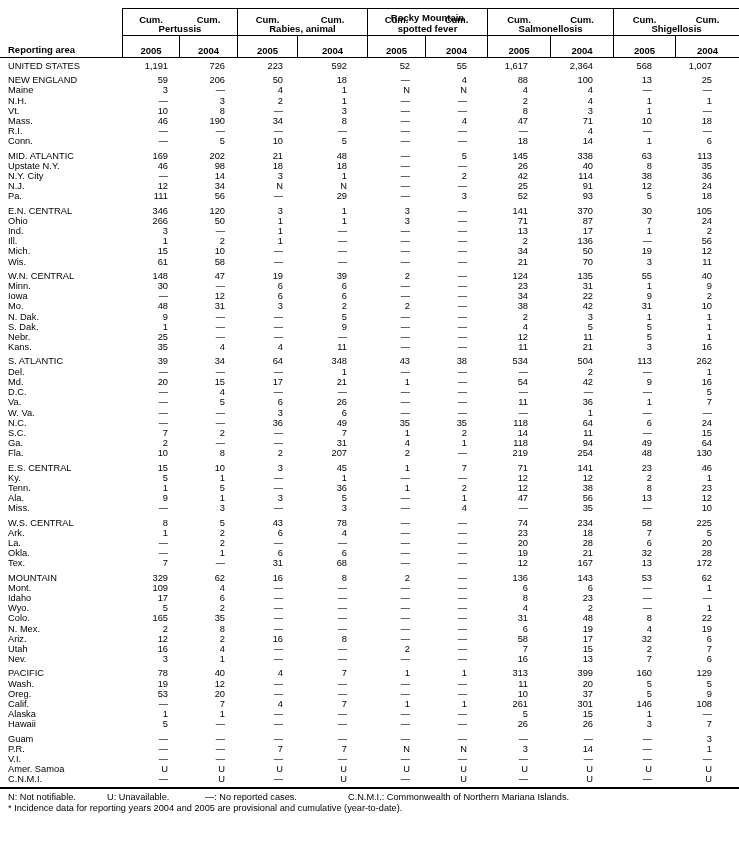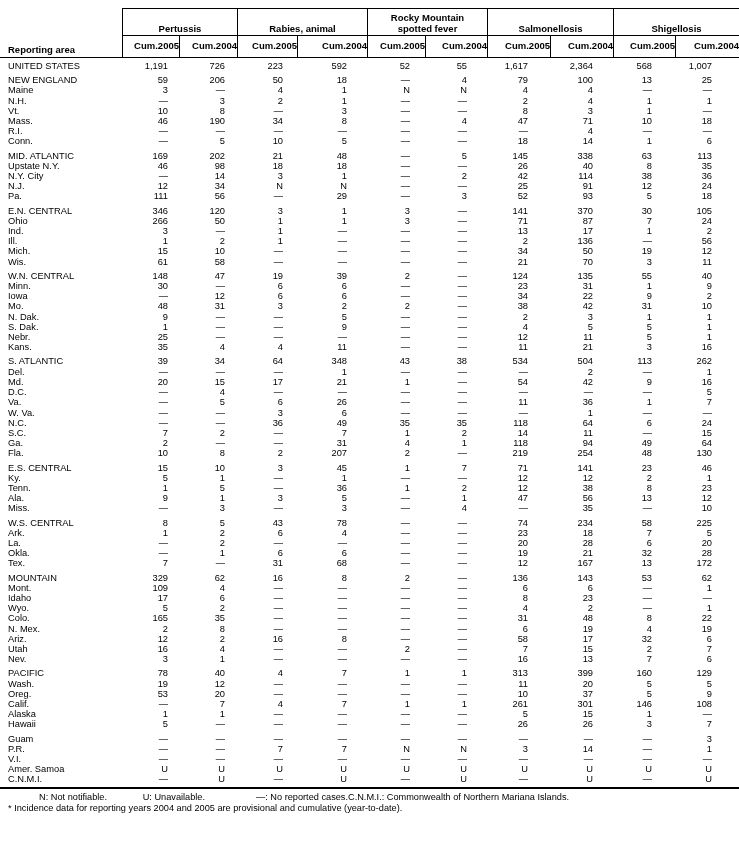--- a/index.html
+++ b/index.html
@@ -25,22 +25,22 @@
     border-left: 1px solid #000; border-top: 1px solid #000; border-bottom: 1px solid #000;
     display: flex; align-items: flex-end; justify-content: center;
     text-align: center; font-weight: bold; font-size: 9.5px; line-height: 10.5px;
     padding-bottom: 1px;
   }
   .g0 { width: 115px; } .g1 { width: 130px; } .g2 { width: 120px; padding-left: 6px; padding-right: 6px; text-align: center; } .g3 { width: 126px; } .g4 { width: 126px; }
   .hrow2 { display: flex; height: 22px; border-bottom: 1px solid #000; }
   .ralabel { width: 122px; display: flex; align-items: flex-end; padding-left: 8px; padding-bottom: 2px; font-weight: bold; font-size: 9.5px; }
   .hcell {
     border-left: 1px solid #000;
-    display: flex; flex-direction: row; align-items: center; justify-content: flex-end;
-    font-weight: bold; font-size: 9.5px; line-height: 10px; padding-bottom: 1px;
+    display: flex; flex-direction: column; align-items: center; justify-content: flex-end;
+    font-weight: bold; font-size: 9.5px; line-height: 10px; padding-bottom: 1px; gap: 21px;
   }
   .w0 { width: 57px; } .w1 { width: 58px; } .w2 { width: 60px; } .w3 { width: 70px; }
   .w4 { width: 58px; } .w5 { width: 62px; } .w6 { width: 63px; } .w7 { width: 63px; }
   .w8 { width: 62px; } .w9 { width: 64px; }
 
   
   .tbody { padding-top: 3px; border-bottom: 2px solid #000; padding-bottom: 2px; }
   .section { margin-top: 4px; }
   .section:first-child { margin-top: 0; }
   .row { display: flex; font-size: 9.3px; line-height: 10.2px; }
@@ -52,21 +52,21 @@
   .n3 { width: 70px; padding-right: 20px; }
   .n4 { width: 58px; padding-right: 15px; }
   .n5 { width: 62px; padding-right: 20px; }
   .n6 { width: 63px; padding-right: 22px; }
   .n7 { width: 63px; padding-right: 20px; }
   .n8 { width: 62px; padding-right: 23px; }
   .n9 { width: 64px; padding-right: 27px; }
 
   
   .footnotes { padding-left: 8px; margin-top: 3px; font-size: 9.2px; line-height: 11.5px; }
-  .fn-legend span { display: inline-block; text-align: right; }
+  .fn-legend span { display: inline-block; }
   .fnw0 { width: 99px; } .fnw1 { width: 98px; } .fnw2 { width: 143px; }
 </style>
 </head>
 <body>
 
 <div class="page">
 
 
   <div class="tbl">
     <div class="thead">
@@ -140,21 +140,21 @@
         </div>
         <div class="section">
           <div class="row">
             <div class="area">NEW ENGLAND</div>
             <div class="num n0">59</div>
             <div class="num n1">206</div>
             <div class="num n2">50</div>
             <div class="num n3">18</div>
             <div class="num n4">—</div>
             <div class="num n5">4</div>
-            <div class="num n6">79</div>
+            <div class="num n6">88</div>
             <div class="num n7">100</div>
             <div class="num n8">13</div>
             <div class="num n9">25</div>
           </div>
           <div class="row">
             <div class="area">Maine</div>
             <div class="num n0">3</div>
             <div class="num n1">—</div>
             <div class="num n2">4</div>
             <div class="num n3">1</div>

